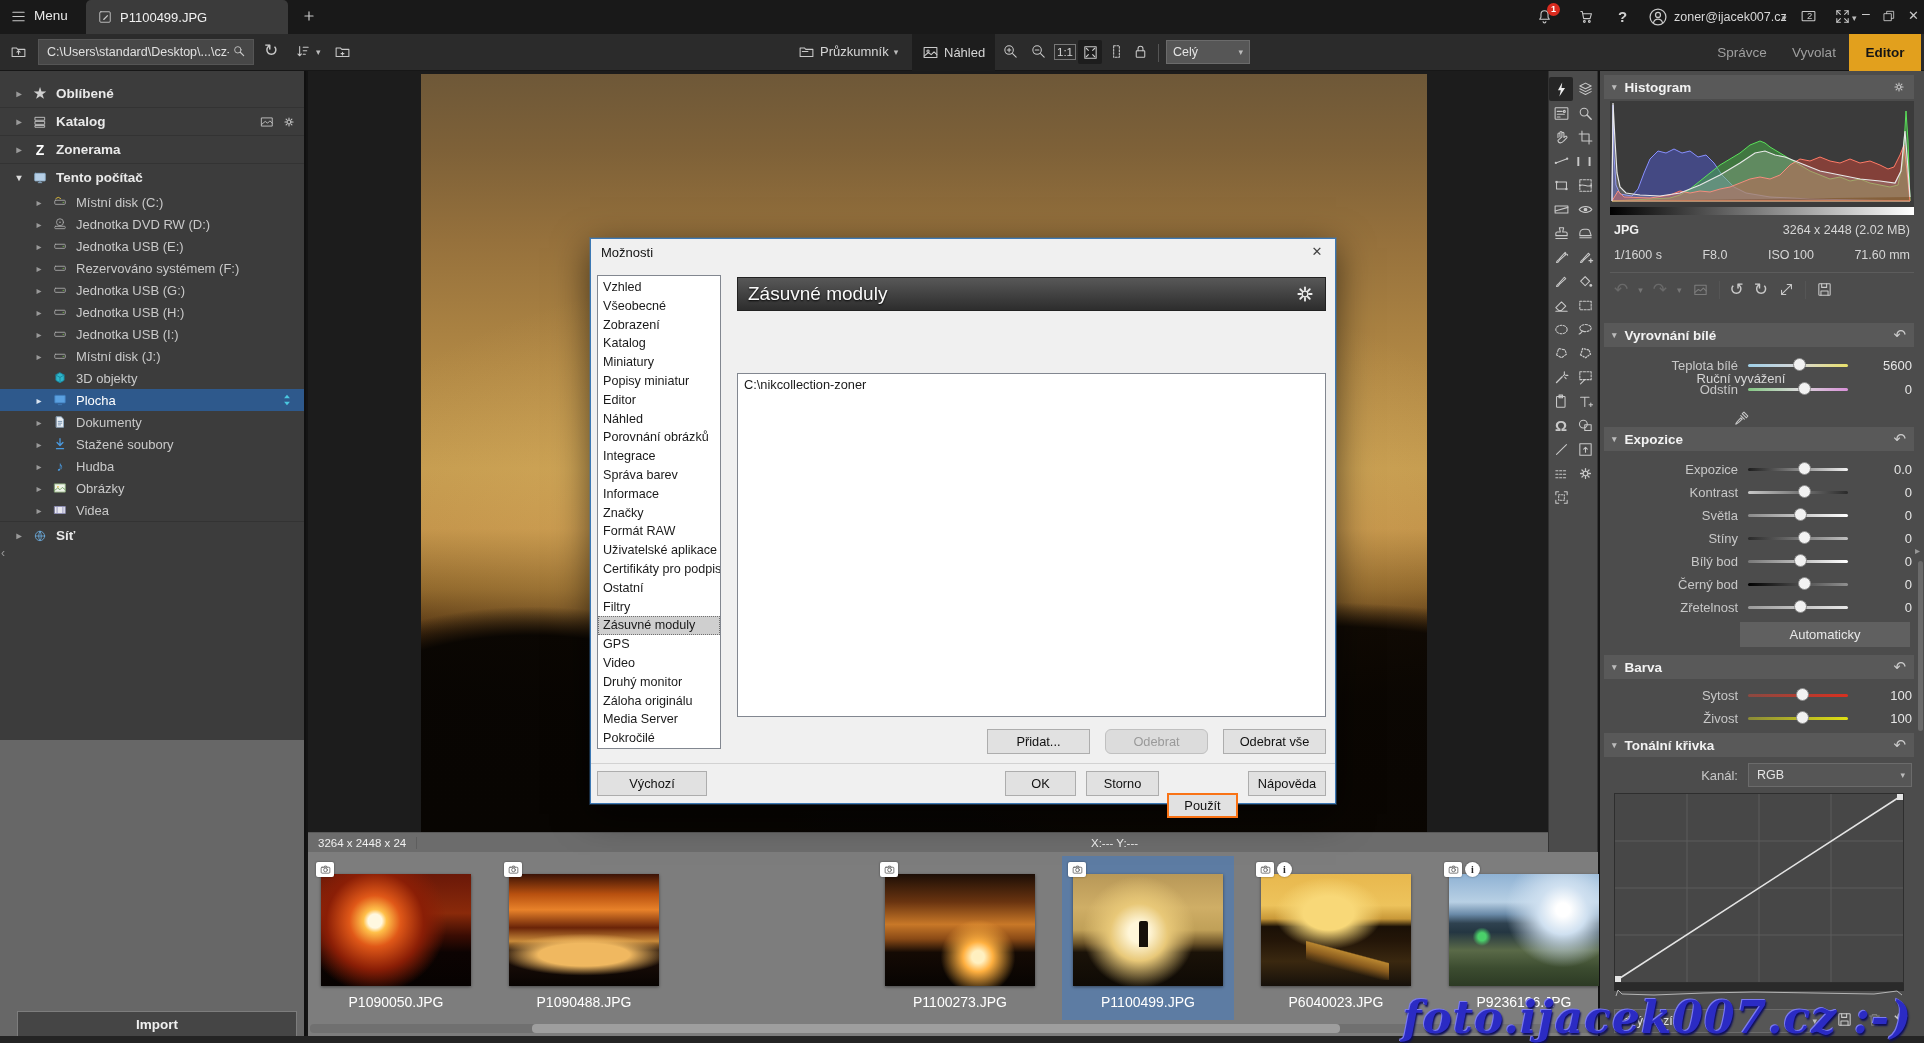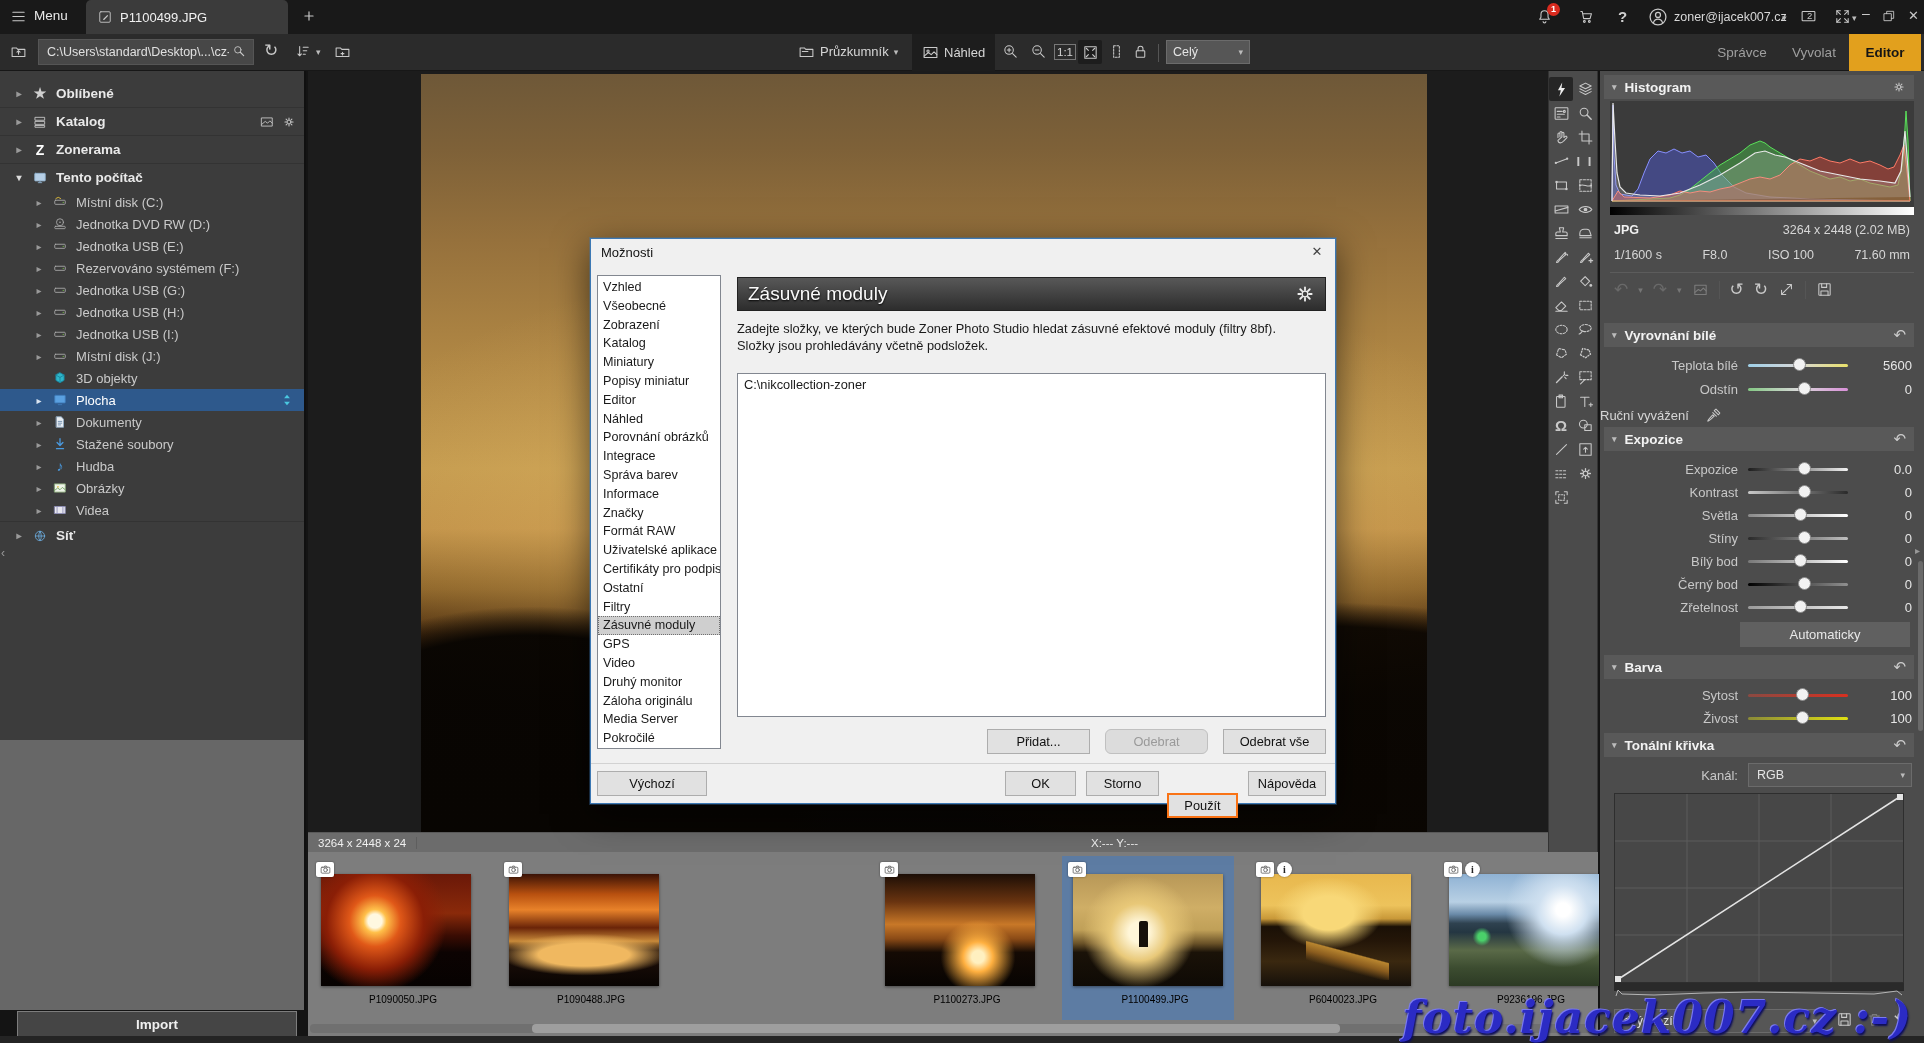--- a/index.html
+++ b/index.html
@@ -29,21 +29,21 @@
   .caret{font-size:9px;color:#bbb;}
   
   #sidebar{left:0;top:71px;width:306px;height:669px;background:#3c3c3c;border-right:2px solid #101010;padding-top:8px;}
   .trow{display:flex;align-items:center;gap:7px;padding-left:14px;color:#c9c9c9;font-size:13px;height:22px;position:relative;}
   .trow.lvl0{height:28px;font-size:13.5px;font-weight:bold;color:#e9e9e9;border-top:1px solid #333;}
   .trow.first{border-top:none;}
   .trow.lvl1{padding-left:34px;}
   .chev{width:10px;font-size:10px;color:#9a9a9a;flex:none;text-align:center;}
   .ticn{width:18px;flex:none;display:flex;justify-content:center;}
   .trow.sel{background:#2e598c;color:#fff;}
-  #importpane{left:0;top:740px;width:306px;height:270px;background:#676767;border-right:2px solid #101010;}
+  #importpane{left:0;top:740px;width:306px;height:303px;background:#676767;border-right:2px solid #101010;}
   #importbtn{left:17px;top:271px;width:280px;height:26px;background:#454545;border:1px solid #7d7d7d;
     color:#f0f0f0;font-weight:bold;font-size:13.5px;display:flex;align-items:center;justify-content:center;}
   
   #canvas{left:308px;top:71px;width:1240px;height:761px;background:#1c1c1c;overflow:hidden;}
   #photo{left:113px;top:3px;width:1006px;height:758px;
     background:
       radial-gradient(ellipse 500px 320px at 11% 96%, rgba(8,5,2,.97) 52%, rgba(8,5,2,0) 61%),
       radial-gradient(ellipse 700px 240px at 88% 88%, rgba(10,6,2,.93) 48%, rgba(10,6,2,0) 58%),
       radial-gradient(ellipse 1000px 420px at 50% 58%, rgba(240,196,112,.5) 0%, rgba(240,196,112,0) 62%),
       linear-gradient(180deg,#6e5838 0%,#7e6138 10%,#96713c 22%,#b08744 38%,#c39a4e 52%,#c09148 60%,#8a6228 68%,#4a2c0e 74%,#19100a 82%,#0b0704 92%,#070503 100%);}
@@ -94,21 +94,21 @@
   .g-syt{background:linear-gradient(90deg,#8a4a42,#d83020);}
   .g-ziv{background:linear-gradient(90deg,#8a8a38,#e0e012);}
   .inforow{position:absolute;left:14px;width:296px;display:flex;justify-content:space-between;color:#d6d6d6;font-size:12.5px;}
   
   #statusbar{left:308px;top:832px;width:1240px;height:20px;background:#6c6c6c;border-top:1px solid #595959;
     color:#f0f0f0;font-size:11.5px;display:flex;align-items:center;}
   #filmstrip{left:308px;top:852px;width:1290px;height:191px;background:#7d7d7d;}
   .card{position:absolute;top:4px;width:172px;height:164px;}
   .card.sel{background:#5d7ca3;}
   .thumb{position:absolute;left:11px;top:18px;width:150px;height:112px;box-shadow:0 1px 3px rgba(0,0,0,.45);}
-  .fname{position:absolute;left:7px;top:138px;width:172px;text-align:center;font-size:10px;color:#000000;}
+  .fname{position:absolute;left:0;top:138px;width:172px;text-align:center;font-size:14px;color:#ffffff;}
   .cam{position:absolute;left:6px;top:6px;width:18px;height:15px;background:#fff;border-radius:2px;
     display:flex;align-items:center;justify-content:center;box-shadow:0 0 2px rgba(0,0,0,.5);}
   .info{position:absolute;left:27px;top:6px;width:15px;height:15px;background:#fff;border-radius:50%;
     color:#222;font-size:10px;font-weight:bold;text-align:center;line-height:15px;font-family:"Liberation Serif",serif;
     box-shadow:0 0 2px rgba(0,0,0,.5);}
   .t1{background:radial-gradient(circle at 36% 42%,#fff8e0 0 6%,#ffc04a 10%,#e05818 22%,#8a1e06 42%,rgba(0,0,0,0) 62%),linear-gradient(180deg,#6a1808 0%,#8a2a0a 35%,#3a0c03 55%,#0c0302 70%,#060201 100%);}
   .t2{background:radial-gradient(ellipse 120px 30px at 50% 72%,#f0b860 0 38%,rgba(0,0,0,0) 70%),linear-gradient(180deg,#3a1206 0%,#b8500f 18%,#e8822a 32%,#6a2408 48%,#c88a3a 60%,#20100a 68%,#080402 100%);}
   .t3{background:radial-gradient(circle at 50% 40%,#fff 0 4%,#ffd860 9%,#e08020 20%,rgba(0,0,0,0) 46%),linear-gradient(180deg,#2a1408 0%,#5a2a10 30%,#b06018 45%,#2a1406 62%,#0a0503 80%,#050302 100%);}
   .t4{background:radial-gradient(circle at 62% 74%,#fff0c0 0 5%,#ffb040 12%,rgba(0,0,0,0) 30%),linear-gradient(180deg,#1c0e06 0%,#6a3410 25%,#c87828 45%,#8a4a16 58%,#140a04 70%,#070402 100%);}
   .t5{background:radial-gradient(circle at 44% 52%,#fff6d8 0 10%,#e8c878 28%,rgba(0,0,0,0) 55%),linear-gradient(180deg,#b89858 0%,#cfae66 30%,#c0a058 50%,#6a5228 62%,#1a1208 70%,#0e0a05 100%);}
@@ -857,21 +857,21 @@
       </span>
     <span class="sval">5600</span>
     </div>
   <div class="srow" style="top:306px;">
     <span class="slab">Odstín</span>
     <span class="strack g-tint">
         <span class="knob" style="left:50%;"></span>
       </span>
     <span class="sval">0</span>
     </div>
-  <div class="srow" style="top:332px;padding-right:30px;gap:16px;">
+  <div class="srow" style="top:332px;justify-content:flex-end;padding-right:30px;gap:24px;flex-direction:column;">
     <span style="color:#d6d6d6;font-size:13px;">Ruční vyvážení</span>
     <span>
         <svg class="svgi" viewBox="0 0 24 24">
           <path d="M4 20c2.2-.2 7-5.2 9-7.2l-1.8-1.8c-2 2-7 6.8-7.2 9z"></path>
           <path d="M11 8l5 5M13 5l6 6 2-2.5L15.5 3z"></path>
         </svg>
       </span>
     </div>
 
   <div class="sechead" style="top:356px;">
@@ -1027,21 +1027,20 @@
   </div>
   <div id="dlg-header">
     <span class="t">Zásuvné moduly</span>
     <span>
       <svg class="svgi s20" style="stroke:#eee;" viewBox="0 0 24 24">
           <circle cx="12" cy="12" r="3.4"></circle>
           <path d="M12 4v3.2M12 16.8V20M4 12h3.2M16.8 12H20M6.3 6.3l2.3 2.3M15.4 15.4l2.3 2.3M17.7 6.3l-2.3 2.3M8.6 15.4l-2.3 2.3" stroke-width="2.2"></path>
         </svg>
       </span>
     </div>
-  <div id="dlg-desc">Zadejte složky, ve kterých bude Zoner Photo Studio hledat zásuvné efektové moduly (filtry 8bf). Složky jsou prohledávány včetně podsložek.</div>
   <div id="pathslist">
     <div>C:\nikcollection-zoner</div>
     </div>
   <div class="wbtn" style="left:396px;top:490px;width:103px;">Přidat...</div>
   <div class="wbtn disabled" style="left:514px;top:490px;width:103px;">Odebrat</div>
   <div class="wbtn" style="left:632px;top:490px;width:103px;">Odebrat vše</div>
   <div id="dlg-sep"></div>
   <div class="wbtn" style="left:6px;top:532px;width:110px;">Výchozí</div>
   <div class="wbtn" style="left:414px;top:532px;width:71px;">OK</div>
   <div class="wbtn" style="left:495px;top:532px;width:73px;">Storno</div>

